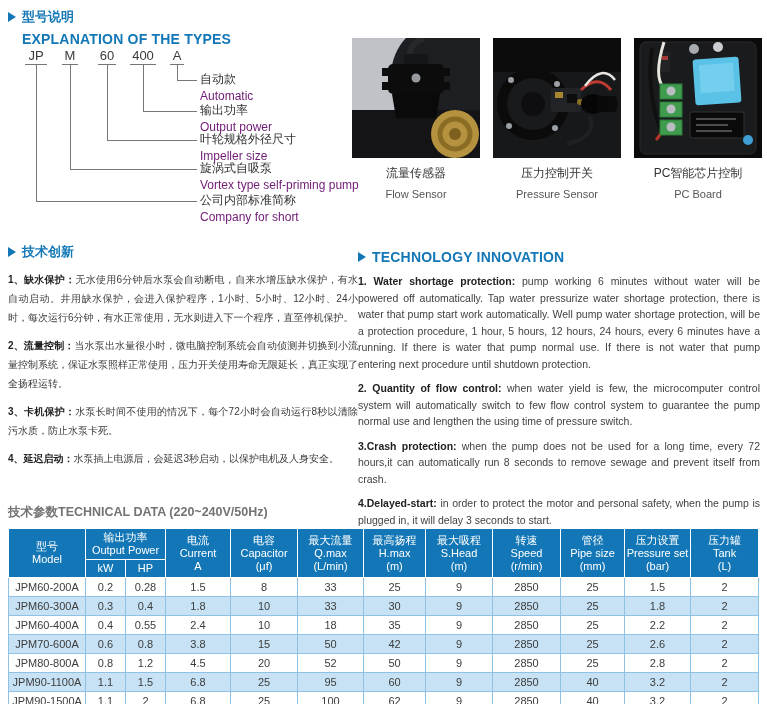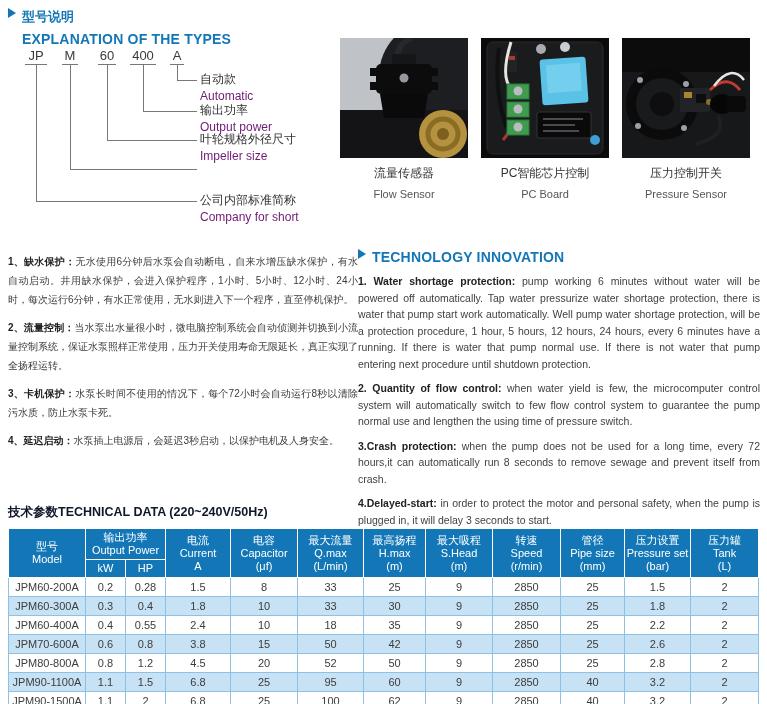--- a/index.html
+++ b/index.html
@@ -1,52 +1,52 @@
 <!DOCTYPE html>
 <html><head>
 <meta charset="utf-8">
 <style>
   html,body{margin:0;padding:0;background:#fff;}
   .page{
     position:relative;width:767px;height:704px;background:#fff;overflow:hidden;
     font-family:"Liberation Sans","DejaVu Sans",sans-serif;color:#333;
   }
   
-  .sec-head{display:flex;gap:6px;}
+  .sec-head{display:flex;align-items:center;gap:6px;}
   .tri{width:0;height:0;border-left:8px solid #1377b7;border-top:5px solid transparent;border-bottom:5px solid transparent;}
   .sec-title-zh{font-size:13px;font-weight:bold;color:#1377b7;}
   .sec-title-en{font-size:14px;font-weight:bold;color:#1377b7;letter-spacing:.2px;}
   
   .types{position:absolute;left:8px;top:8px;}
   .types .en{margin:5px 0 0 14px;}
   .diagram{position:absolute;left:10px;top:48px;width:350px;height:180px;font-size:12px;}
   .dg-code{position:absolute;top:0;transform:translateX(-50%);font-size:13px;color:#3a3a3a;}
   .dg-underline{position:absolute;top:16px;height:1px;background:#777;transform:translateX(-50%);}
   .dg-line{position:absolute;border-left:1px solid #777;border-bottom:1px solid #777;}
   .dg-label{position:absolute;left:190px;line-height:15px;}
   .dg-label .zh{color:#333;}
   .dg-label .en{color:#701a75;margin-top:2px;}
   
-  .photos{position:absolute;left:340px;top:38px;display:flex;gap:13px;}
+  .photos{position:absolute;left:352px;top:38px;display:flex;gap:13px;}
   .photo-card{width:128px;text-align:center;}
   .photo-img{width:128px;height:120px;display:block;}
   .cap-zh{margin-top:7px;font-size:12px;color:#333;}
   .cap-en{margin-top:6px;font-size:11px;color:#555;}
   
   .innov-zh{position:absolute;left:8px;top:243px;width:350px;}
   .innov-en{position:absolute;left:358px;top:243px;width:402px;}
   .innov-zh p{margin:9px 0 0 0;font-size:10px;line-height:19px;text-align:justify;color:#3a3a3a;}
   .innov-zh p b{color:#222;}
   .innov-en p{margin:8px 0 0 0;font-size:10.5px;line-height:16.5px;text-align:justify;color:#3f3f3f;}
   .innov-en p b{color:#222;}
   .innov-zh .sec-head{margin-bottom:5px;}
   .innov-en .sec-head{margin-bottom:5px;margin-top:6px;}
   
   .techdata{position:absolute;left:8px;top:504px;width:752px;}
-  .td-title{font-size:12.5px;font-weight:bold;color:#0f172a;margin-bottom:7px;}
+  .td-title{font-size:12.5px;font-weight:bold;color:#737373;margin-bottom:7px;}
   table.spec{width:750px;border-collapse:collapse;table-layout:fixed;}
   table.spec th{
     background:#1377b7;color:#fff;font-weight:normal;border:1px solid #fff;
     padding:2px 0;font-size:11px;line-height:13px;text-align:center;vertical-align:middle;
   }
   table.spec td{
     border:1px solid #8ec1e4;font-size:11px;color:#3c3c3c;text-align:center;
     padding:2px 0;height:14px;background:#fff;
   }
   table.spec tbody tr:nth-child(even) td{background:#c7e2f4;}
@@ -89,20 +89,24 @@
       <div class="zh">自动款</div>
       <div class="en">Automatic</div>
     </div>
     <div class="dg-label" style="top:55px">
       <div class="zh">输出功率</div>
       <div class="en">Output power</div>
     </div>
     <div class="dg-label" style="top:84px">
       <div class="zh">叶轮规格外径尺寸</div>
       <div class="en">Impeller size</div>
+    </div>
+    <div class="dg-label" style="top:113px">
+      <div class="zh">旋涡式自吸泵</div>
+      <div class="en">Vortex type self-priming pump</div>
     </div>
     <div class="dg-label" style="top:145px">
       <div class="zh">公司内部标准简称</div>
       <div class="en">Company for short</div>
     </div>
   </div>
 
   <div class="photos">
     <figure class="photo-card" style="margin:0">
       <svg class="photo-img" viewBox="0 0 128 120">
@@ -118,20 +122,47 @@
         <rect x="36" y="26" width="56" height="30" rx="5" fill="#0c0c0d"></rect>
         <circle cx="64" cy="40" r="4.5" fill="#96999d"></circle>
         <path d="M40,56 L88,56 L84,80 L44,80 Z" fill="#0a0a0b"></path>
         <circle cx="103" cy="96" r="24" fill="#b5923f"></circle>
         <circle cx="103" cy="96" r="15" fill="none" stroke="#8a6c24" stroke-width="5"></circle>
         <circle cx="103" cy="96" r="6" fill="#7d5f1e"></circle>
       </svg>
       <figcaption>
         <div class="cap-zh">流量传感器</div>
         <div class="cap-en">Flow Sensor</div>
+      </figcaption>
+    </figure>
+
+    <figure class="photo-card" style="margin:0">
+      <svg class="photo-img" viewBox="0 0 128 120">
+        <rect width="128" height="120" fill="#17181a"></rect>
+        <rect x="0" y="0" width="128" height="34" fill="#0c0c0d"></rect>
+        <circle cx="40" cy="66" r="36" fill="#0b0b0c"></circle>
+        <circle cx="40" cy="66" r="26" fill="#191a1c"></circle>
+        <circle cx="40" cy="66" r="12" fill="#0e0e10"></circle>
+        <circle cx="18" cy="42" r="3" fill="#9aa0a5"></circle>
+          <circle cx="64" cy="46" r="3" fill="#9aa0a5"></circle>
+        <circle cx="16" cy="88" r="3" fill="#9aa0a5"></circle>
+          <circle cx="62" cy="90" r="3" fill="#9aa0a5"></circle>
+        <rect x="58" y="50" width="30" height="24" rx="2" fill="#222327"></rect>
+        <rect x="62" y="54" width="8" height="6" fill="#a8862f"></rect>
+        <rect x="74" y="56" width="10" height="9" fill="#0d0d0e"></rect>
+        <circle cx="87" cy="64" r="3" fill="#8b6e26"></circle>
+        <ellipse cx="100" cy="66" rx="12" ry="10" fill="#060607"></ellipse>
+        <rect x="104" y="58" width="20" height="16" rx="4" fill="#0a0a0b"></rect>
+        <path d="M88,52 C100,40 110,42 118,52" stroke="#bf3a30" stroke-width="3" fill="none"></path>
+        <path d="M92,48 C104,32 114,32 122,42" stroke="#e8e6e2" stroke-width="2.5" fill="none"></path>
+        <path d="M96,78 C104,94 90,102 74,106" stroke="#1f2022" stroke-width="4" fill="none"></path>
+      </svg>
+      <figcaption>
+        <div class="cap-zh">压力控制开关</div>
+        <div class="cap-en">Pressure Sensor</div>
       </figcaption>
     </figure>
 
     <figure class="photo-card" style="margin:0">
       <svg class="photo-img" viewBox="0 0 128 120">
         <rect width="128" height="120" fill="#0b0b0c"></rect>
         <rect x="6" y="4" width="116" height="112" rx="6" fill="#1a1b1d" stroke="#2a2b2e"></rect>
         <circle cx="60" cy="11" r="5" fill="#a7abb0"></circle>
           <circle cx="84" cy="9" r="5" fill="#caced2"></circle>
         <rect x="26" y="14" width="10" height="20" fill="#232325"></rect>
@@ -153,50 +184,27 @@
         <rect x="26" y="64" width="22" height="15" fill="#3f9b4d" stroke="#2d7a39"></rect>
           <circle cx="37" cy="71" r="4.5" fill="#b9bdc1"></circle>
         <rect x="26" y="82" width="22" height="15" fill="#3f9b4d" stroke="#2d7a39"></rect>
           <circle cx="37" cy="89" r="4.5" fill="#b9bdc1"></circle>
       </svg>
       <figcaption>
         <div class="cap-zh">PC智能芯片控制</div>
         <div class="cap-en">PC Board</div>
       </figcaption>
     </figure>
-
-    <figure class="photo-card" style="margin:0">
-      <svg class="photo-img" viewBox="0 0 128 120">
-        <rect width="128" height="120" fill="#17181a"></rect>
-        <rect x="0" y="0" width="128" height="34" fill="#0c0c0d"></rect>
-        <circle cx="40" cy="66" r="36" fill="#0b0b0c"></circle>
-        <circle cx="40" cy="66" r="26" fill="#191a1c"></circle>
-        <circle cx="40" cy="66" r="12" fill="#0e0e10"></circle>
-        <circle cx="18" cy="42" r="3" fill="#9aa0a5"></circle>
-          <circle cx="64" cy="46" r="3" fill="#9aa0a5"></circle>
-        <circle cx="16" cy="88" r="3" fill="#9aa0a5"></circle>
-          <circle cx="62" cy="90" r="3" fill="#9aa0a5"></circle>
-        <rect x="58" y="50" width="30" height="24" rx="2" fill="#222327"></rect>
-        <rect x="62" y="54" width="8" height="6" fill="#a8862f"></rect>
-        <rect x="74" y="56" width="10" height="9" fill="#0d0d0e"></rect>
-        <circle cx="87" cy="64" r="3" fill="#8b6e26"></circle>
-        <ellipse cx="100" cy="66" rx="12" ry="10" fill="#060607"></ellipse>
-        <rect x="104" y="58" width="20" height="16" rx="4" fill="#0a0a0b"></rect>
-        <path d="M88,52 C100,40 110,42 118,52" stroke="#bf3a30" stroke-width="3" fill="none"></path>
-        <path d="M92,48 C104,32 114,32 122,42" stroke="#e8e6e2" stroke-width="2.5" fill="none"></path>
-        <path d="M96,78 C104,94 90,102 74,106" stroke="#1f2022" stroke-width="4" fill="none"></path>
-      </svg>
-      <figcaption>
-        <div class="cap-zh">压力控制开关</div>
-        <div class="cap-en">Pressure Sensor</div>
-      </figcaption>
-    </figure>
   </div>
 
   <div class="innov-zh">
+    <div class="sec-head">
+      <span class="tri"></span>
+      <span class="sec-title-zh">技术创新</span>
+    </div>
     <p><b>1、缺水保护：</b><span>无水使用6分钟后水泵会自动断电，自来水增压缺水保护，有水自动启动。井用缺水保护，会进入保护程序，1小时、5小时、12小时、24小时，每次运行6分钟，有水正常使用，无水则进入下一个程序，直至停机保护。</span></p>
     <p><b>2、流量控制：</b><span>当水泵出水量很小时，微电脑控制系统会自动侦测并切换到小流量控制系统，保证水泵照样正常使用，压力开关使用寿命无限延长，真正实现了全扬程运转。</span></p>
     <p><b>3、卡机保护：</b><span>水泵长时间不使用的情况下，每个72小时会自动运行8秒以清除污水质，防止水泵卡死。</span></p>
     <p><b>4、延迟启动：</b><span>水泵插上电源后，会延迟3秒启动，以保护电机及人身安全。</span></p>
   </div>
 
   <div class="innov-en">
     <div class="sec-head">
       <span class="tri"></span>
       <span class="sec-title-en">TECHNOLOGY INNOVATION</span>

